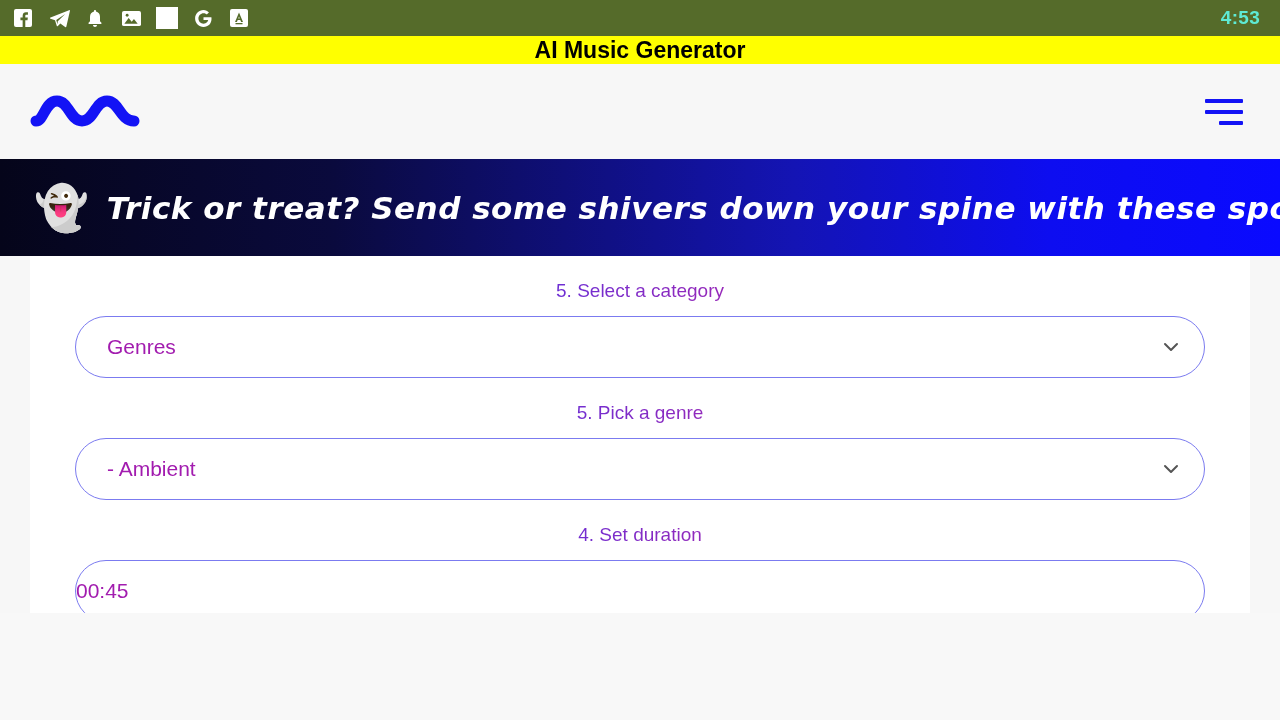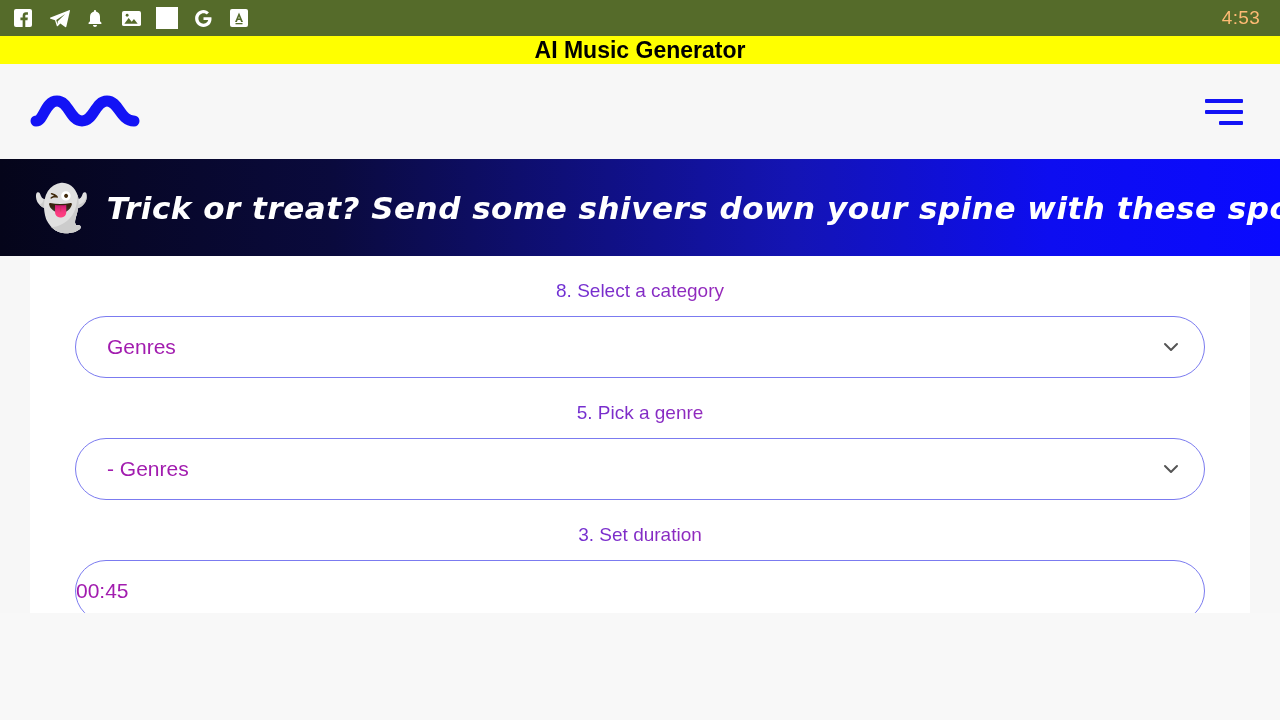--- a/index.html
+++ b/index.html
@@ -31,23 +31,23 @@
     width: 22px;
     height: 22px;
     display: inline-flex;
     align-items: center;
     justify-content: center;
     position: relative;
   }
   .sicon svg { display: block; }
   .status-time {
     font-size: 19px;
-    font-weight: 400;
+    font-weight: 700;
     letter-spacing: .3px;
-    color: #fdba74;
+    color: #5eead4;
     padding-right: 8px;
   }
 
   
   .titlebar {
     height: 28px;
     background: #FFFF00;
     display: flex;
     align-items: center;
     justify-content: center;
@@ -251,40 +251,40 @@
 
 <div class="promo">
   <span class="promo-emoji">👻</span>
   <span class="promo-text">Trick or treat? Send some shivers down your spine with these spooky tunes..</span>
 
 </div>
 
 <div class="page">
   <div class="card">
 
-    <div class="step-label">8. Select a category</div>
+    <div class="step-label">5. Select a category</div>
     <div class="field">
       <span class="field-value">Genres</span>
       <span class="chev">
         <svg width="22" height="22" viewBox="0 0 22 22">
           <path d="M5 8 L11 14 L17 8" fill="none" stroke="#555555" stroke-width="2" stroke-linecap="round" stroke-linejoin="round"></path>
         </svg>
       </span>
     </div>
 
     <div class="step-label">5. Pick a genre</div>
     <div class="field">
-      <span class="field-value">- Genres</span>
+      <span class="field-value">- Ambient</span>
       <span class="chev">
         <svg width="22" height="22" viewBox="0 0 22 22">
           <path d="M5 8 L11 14 L17 8" fill="none" stroke="#555555" stroke-width="2" stroke-linecap="round" stroke-linejoin="round"></path>
         </svg>
       </span>
     </div>
 
-    <div class="step-label">3. Set duration</div>
+    <div class="step-label">4. Set duration</div>
     <div class="field">
       <span class="field-value centered">00:45</span>
     </div>
 
   </div>
   <div class="below-fold"></div>
 </div>
 
 </body></html>

